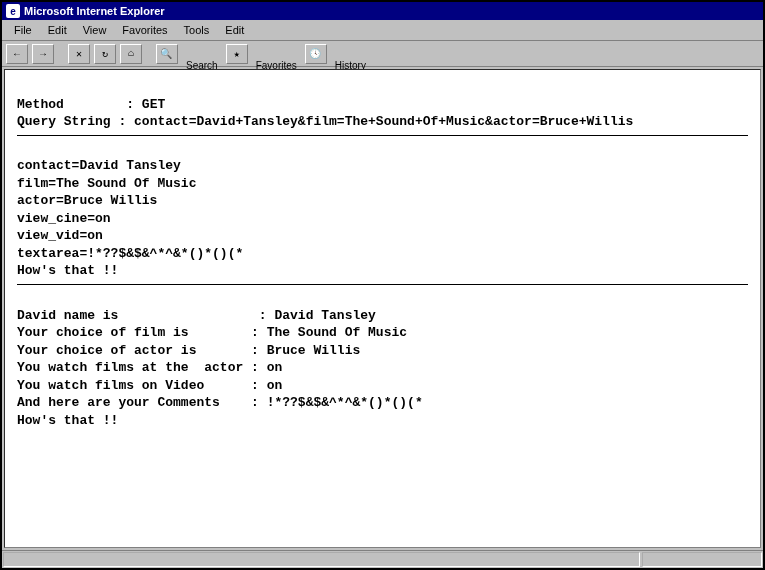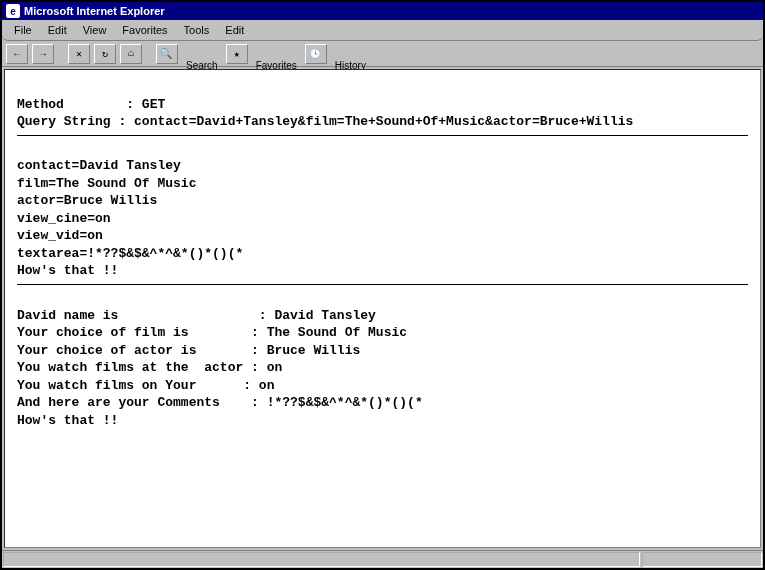--- a/index.html
+++ b/index.html
@@ -33,21 +33,20 @@
   display:inline-flex; align-items:center; justify-content:center;
   font-size:10px; font-weight:bold;
 }
 .menubar {
   background:#c0c0c0;
   border-bottom:1px solid #808080;
   display:flex;
   padding:2px 4px;
   font-family:'Tahoma', sans-serif;
   font-size:11px;
-  border-radius:6px;
 }
 .menu-item {
   padding:2px 8px;
   cursor:default;
 }
 .toolbar {
   background:#c0c0c0;
   border-bottom:1px solid #808080;
   display:flex;
   align-items:center;
@@ -167,21 +166,21 @@
 <span>actor=Bruce Willis</span>
 <span>view_cine=on</span>
 <span>view_vid=on</span>
 <span>textarea=!*??$&amp;$&amp;^*^&amp;*()*()(*</span>
 <span>How's that !!</span>
 <hr class="hr">
 <span>David name is                  :</span> <span>David Tansley</span>
 <span>Your choice of film is        :</span> <span>The Sound Of Music</span>
 <span>Your choice of actor is       :</span> <span>Bruce Willis</span>
 <span>You watch films at the  actor :</span> <span>on</span>
-<span>You watch films on Your      :</span> <span>on</span>
+<span>You watch films on Video      :</span> <span>on</span>
 <span>And here are your Comments    :</span> <span>!*??$&amp;$&amp;^*^&amp;*()*()(*</span>
 <span>How's that !!</span>
 </div>
 
   <div class="statusbar">
     <div class="status-cell" style="flex:1"></div>
     <div class="status-cell" style="width:120px"></div>
   </div>
 
 </div>

